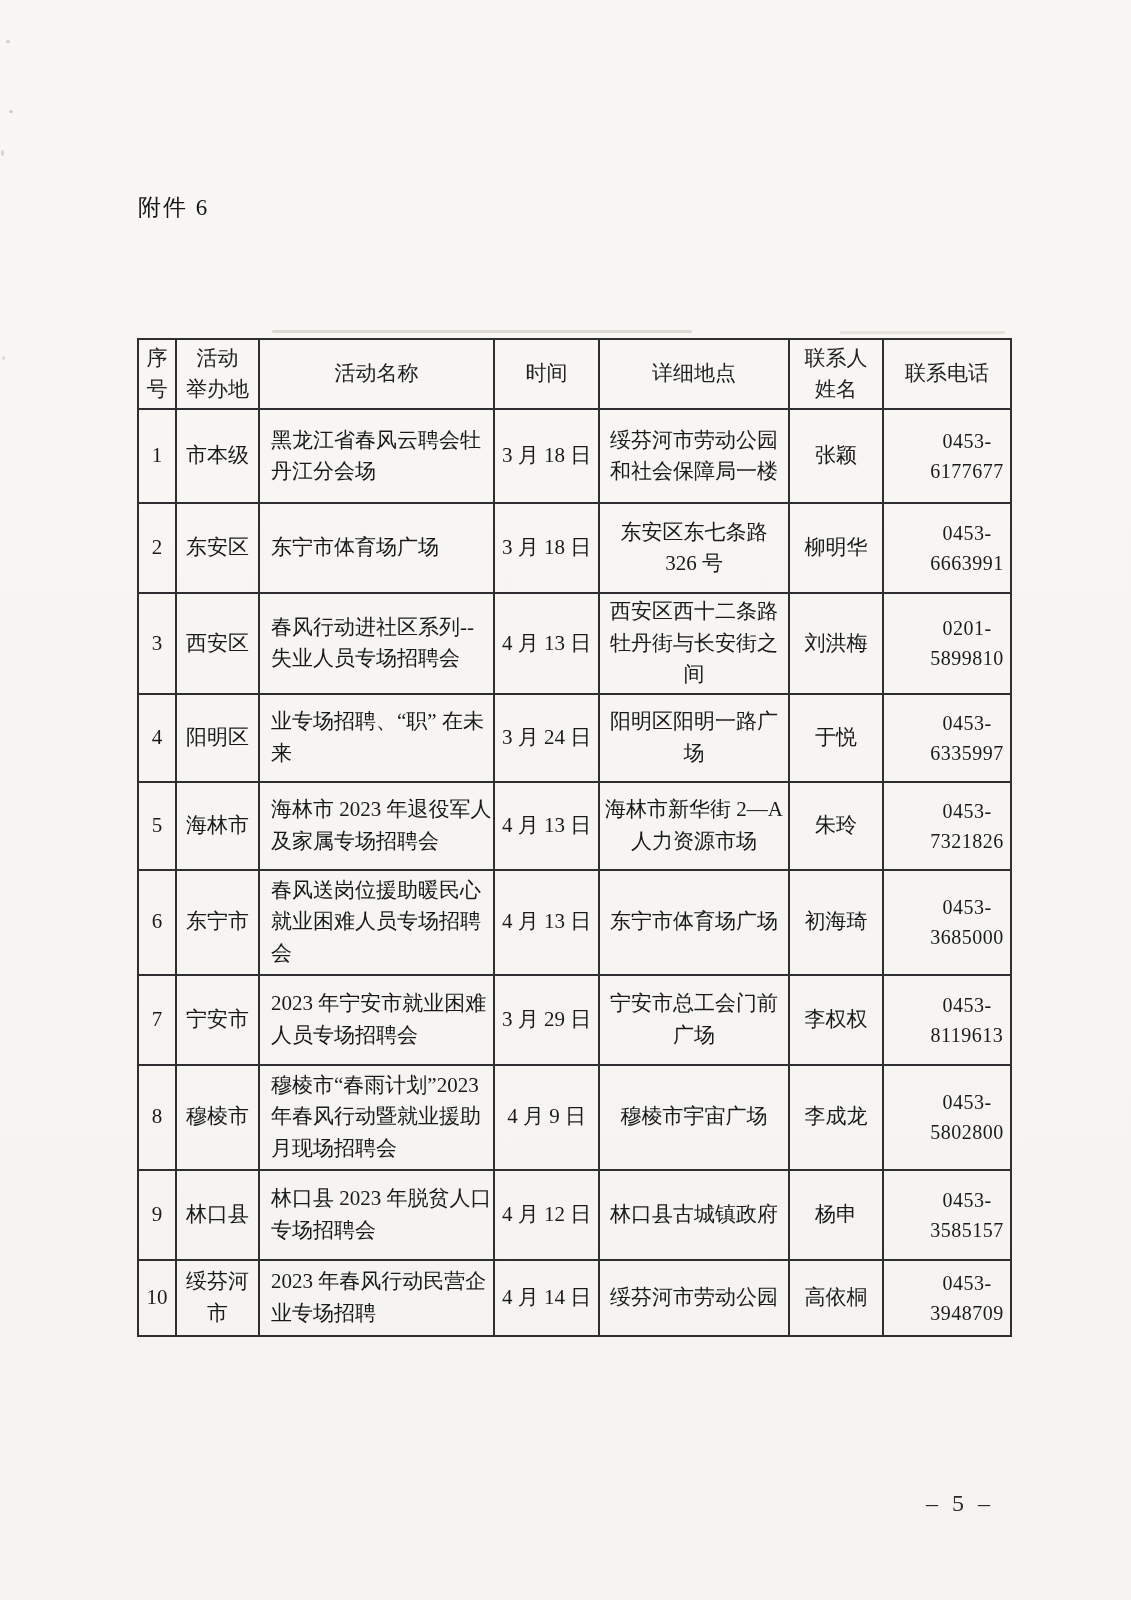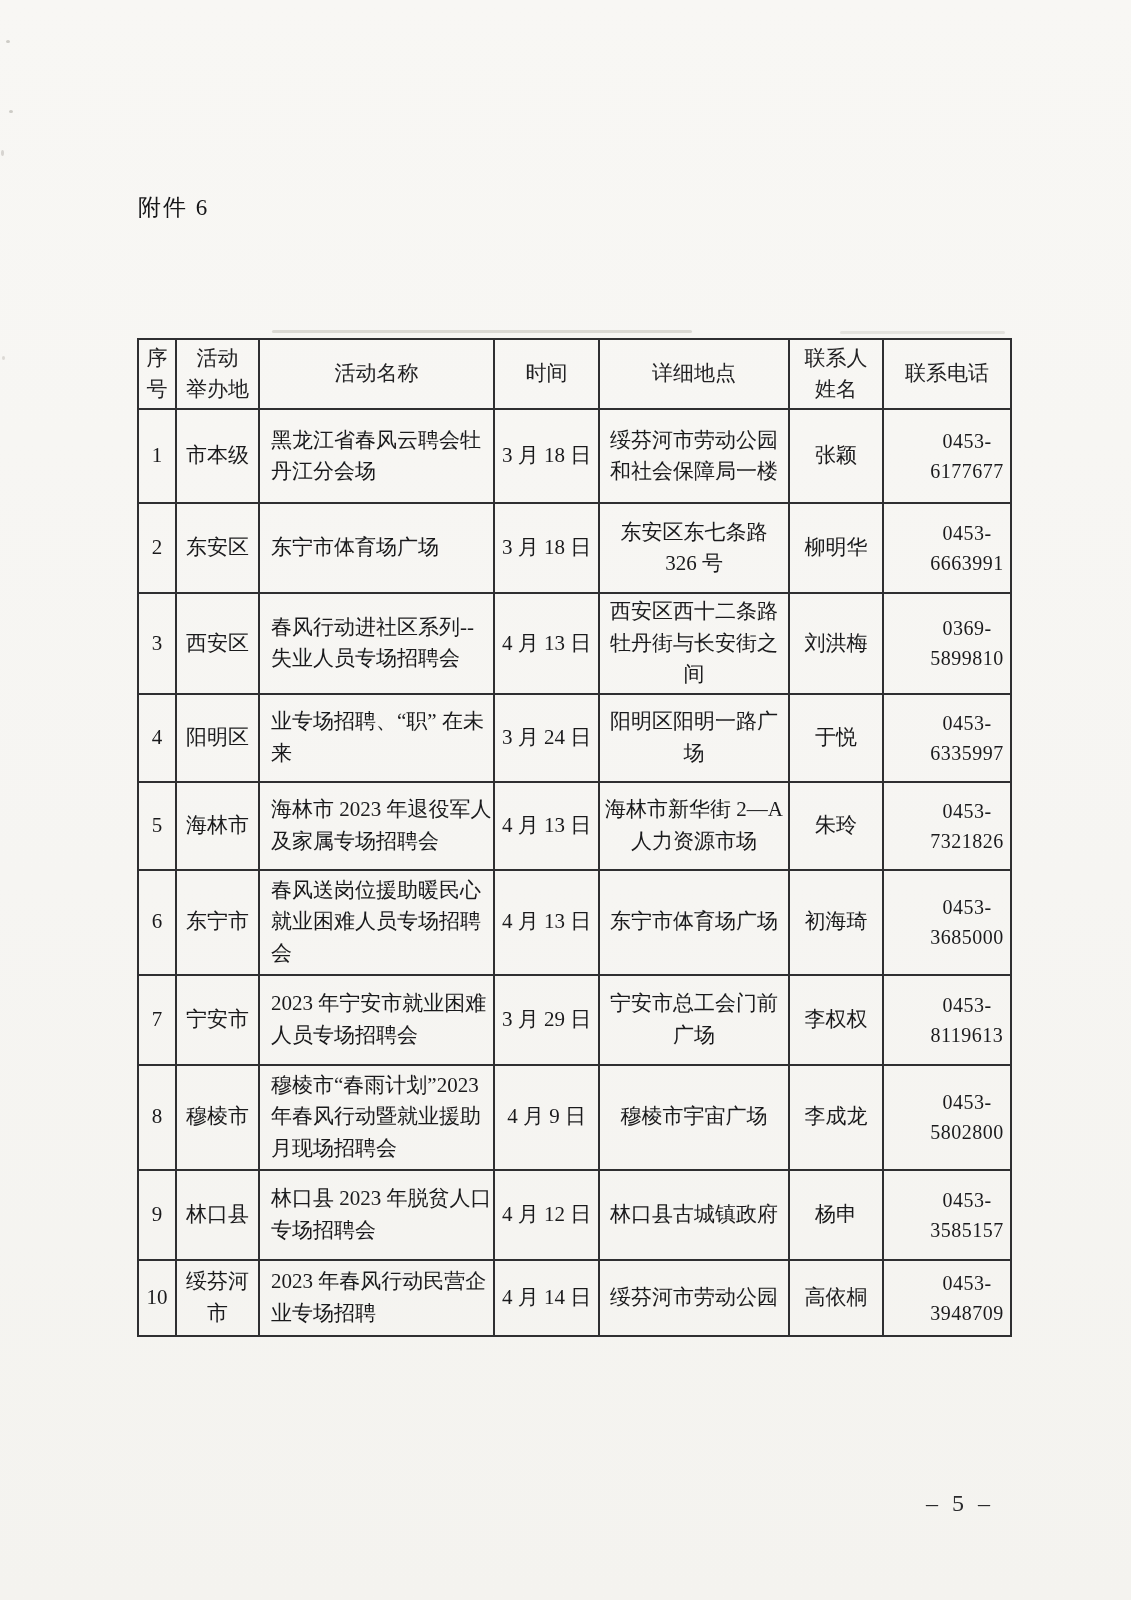--- a/index.html
+++ b/index.html
@@ -126,21 +126,21 @@
       <tr>
         <td>3</td>
         <td>西安区</td>
         <td class="col-name">春风行动进社区系列--
 失业人员专场招聘会</td>
         <td>4 月 13 日</td>
         <td>西安区西十二条路
 牡丹街与长安街之
 间</td>
         <td>刘洪梅</td>
-        <td class="col-phone">0369-5899810</td>
+        <td class="col-phone">0201-5899810</td>
       </tr>
       <tr>
         <td>4</td>
         <td>阳明区</td>
         <td class="col-name">业专场招聘、“职” 在未来</td>
         <td>3 月 24 日</td>
         <td>阳明区阳明一路广
 场</td>
         <td>于悦</td>
         <td class="col-phone">0453-6335997</td>

